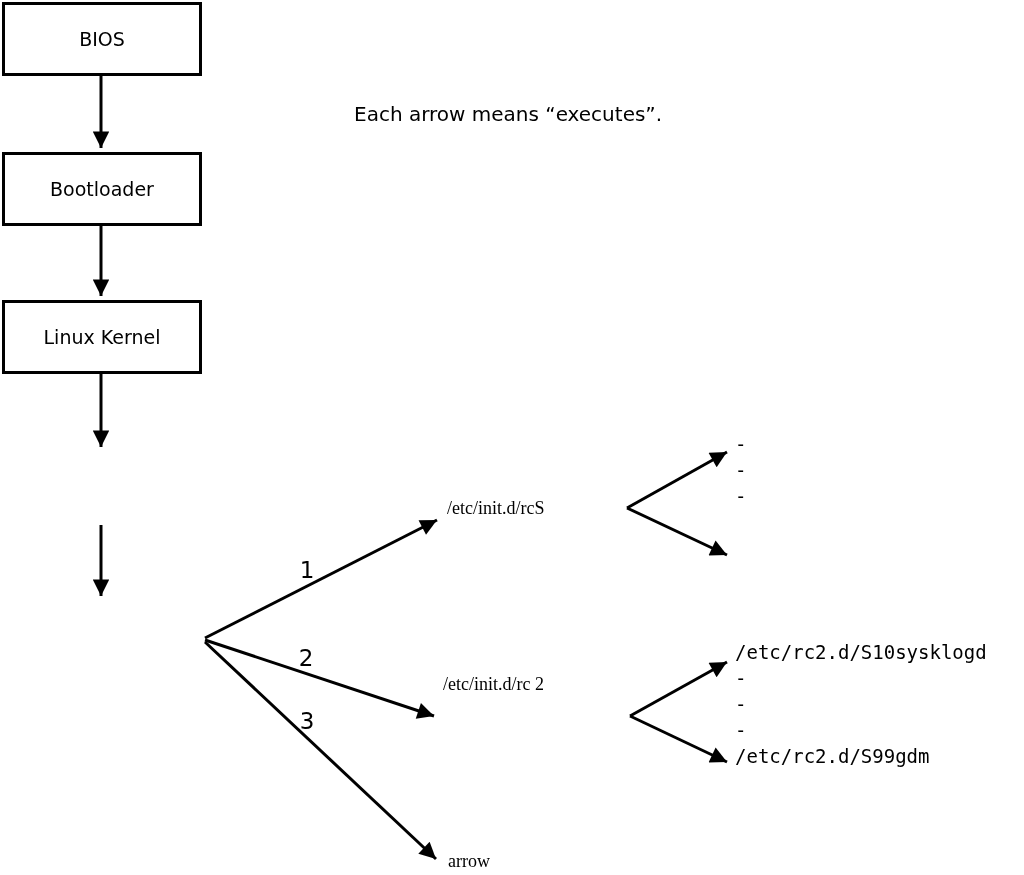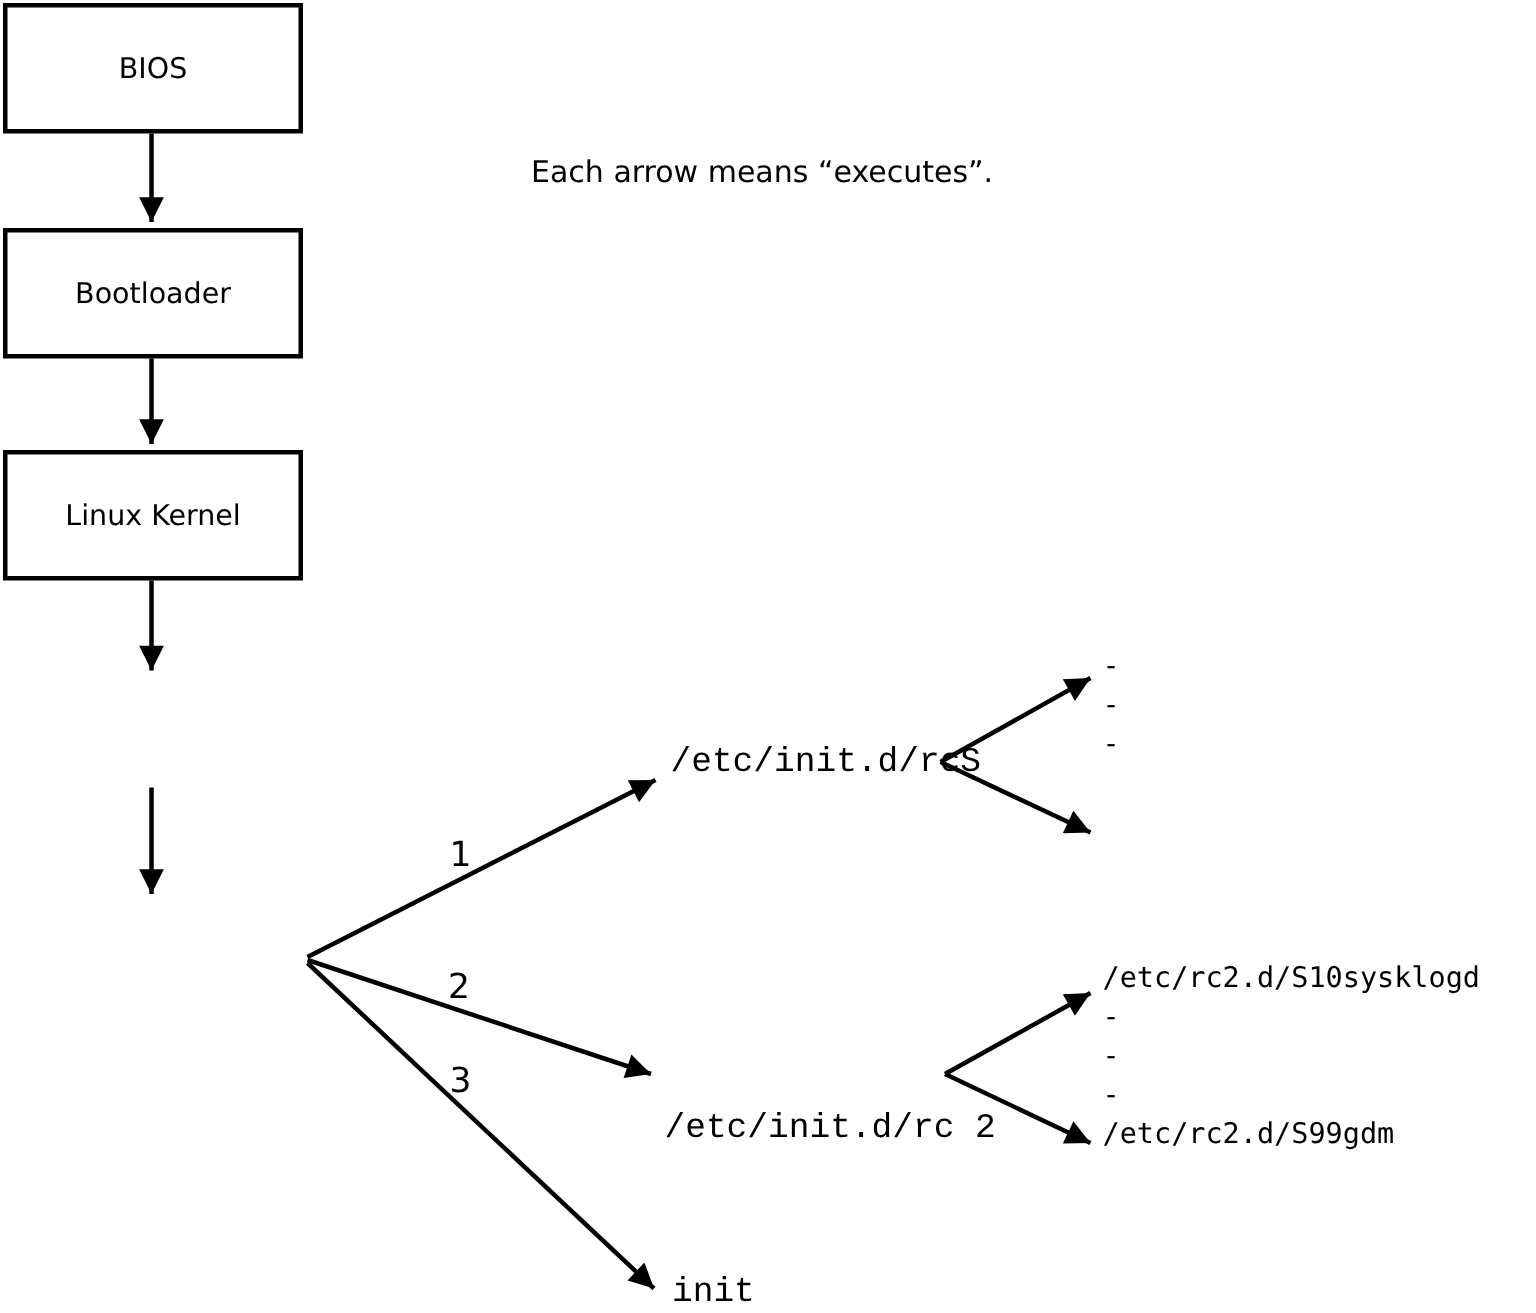--- a/index.html
+++ b/index.html
@@ -16,21 +16,21 @@
   svg.lines {
     position: absolute;
     left: 0; top: 0;
     width: 1024px; height: 875px;
   }
   svg.lines line { stroke: #000000; stroke-width: 3; }
   .box {
     position: absolute;
     left: 2px;
     width: 200px;
-    height: 87px;
+    height: 74px;
     border: 3px solid #000000;
     background: #ffffff;
     display: flex;
     align-items: center;
     justify-content: center;
     font-size: 19px;
   }
   .caption {
     position: absolute;
     left: 354px;
@@ -41,22 +41,22 @@
   }
   .edge-num {
     position: absolute;
     transform: translate(-50%, -50%);
     font-size: 23px;
     white-space: nowrap;
   }
   .mono-label {
     position: absolute;
     transform: translateY(-50%);
-    font-family: Liberation Mono, monospace;
-    font-size: 23px;
+    font-family: Liberation Serif, serif;
+    font-size: 18px;
     white-space: nowrap;
   }
   .script-list {
     position: absolute;
     left: 735px;
     font-family: "DejaVu Sans Mono", "Liberation Mono", monospace;
     font-size: 19px;
     line-height: 26px;
     white-space: nowrap;
   }
@@ -99,22 +99,22 @@
       <span>Bootloader</span>
     </div>
 
   <div class="caption">Each arrow means “executes”.</div>
 
   <div class="edge-num" style="left:307px; top:570px">1</div>
   <div class="edge-num" style="left:306px; top:658px">2</div>
   <div class="edge-num" style="left:307px; top:721px">3</div>
 
   <div class="mono-label" style="left:447px; top:508px">/etc/init.d/rcS</div>
-  <div class="mono-label" style="left:443px; top:752px">/etc/init.d/rc 2</div>
-  <div class="mono-label" style="left:448px; top:861px">init</div>
+  <div class="mono-label" style="left:443px; top:684px">/etc/init.d/rc 2</div>
+  <div class="mono-label" style="left:448px; top:861px">arrow</div>
 
   <div class="script-list" style="top:431px">
     <div>-</div>
     <div>-</div>
     <div>-</div>
   </div>
 
   <div class="script-list" style="top:639px">
     <div>/etc/rc2.d/S10sysklogd</div>
     <div>-</div>

